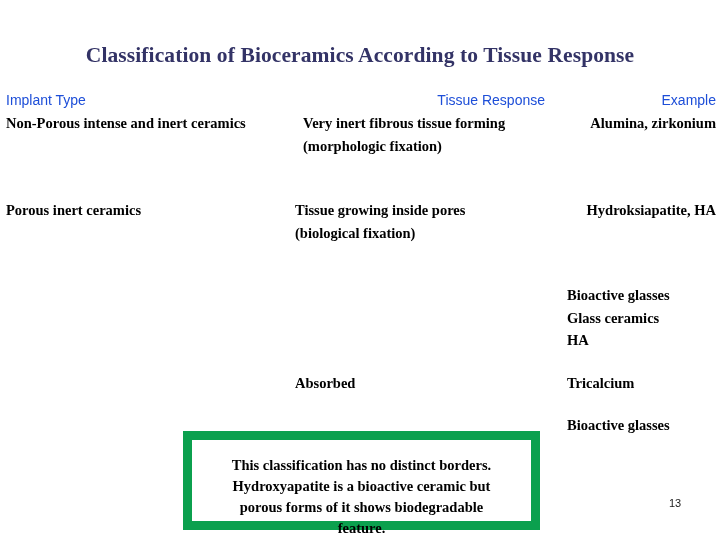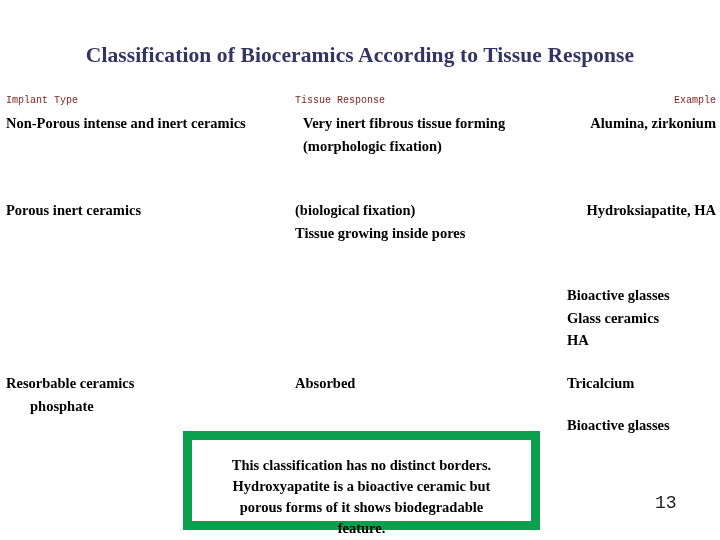--- a/index.html
+++ b/index.html
@@ -48,29 +48,29 @@
     width: 720px;
     height: 340px;
   }
 
   .col-a { position: absolute; left: 6px;   width: 286px; }
   .col-b { position: absolute; left: 295px; width: 250px; }
   .col-c { position: absolute; left: 548px; width: 168px; }
 
   
   .hdr {
-    font-family: Liberation Mono, monospace;
+    font-family: Liberation Sans, sans-serif;
     font-weight: normal;
-    font-size: 10px;
+    font-size: 14px;
     line-height: 17px;
-    color: #7f1d1d;
+    color: #1d4ed8;
     white-space: nowrap;
   }
   #hdr-implant   { top: 0px; text-align: left; }
-  #hdr-response  { top: 0px; text-align: left; padding-right: 12px; }
+  #hdr-response  { top: 0px; text-align: right; padding-right: 12px; }
   #hdr-example   { top: 0px; text-align: right; padding-right: 14px; }
 
   
   .cell {
     font-family: "Liberation Serif", "DejaVu Serif", serif;
     font-weight: bold;
     font-size: 14.5px;
     line-height: 22.5px;
     color: #000000;
   }
@@ -117,23 +117,23 @@
     margin-top: 32px;
   }
   #callout-text .ln { display: block; white-space: nowrap; }
 
   
   #page-number {
     position: absolute;
     left: 655px;
     top: 495px;
     width: 40px;
-    text-align: left;
-    font-family: Liberation Mono, monospace;
-    font-size: 18px;
+    text-align: center;
+    font-family: Liberation Sans, sans-serif;
+    font-size: 11px;
     line-height: 17px;
     color: #1a1a1a;
   }
 </style>
 </head>
 <body>
 
 <div id="slide">
 
   <div id="slide-title">Classification of Bioceramics According to Tissue Response</div>
@@ -152,37 +152,33 @@
       <span class="ln">(morphologic fixation)</span>
     </div>
     <div class="cell col-c row1" id="c1-example">
       <span class="ln">Alumina, zirkonium</span>
     </div>
 
     <div class="cell col-a row2">
       <span class="ln">Porous inert ceramics</span>
     </div>
     <div class="cell col-b row2">
+      <span class="ln">Tissue growing inside pores</span>
       <span class="ln">(biological fixation)</span>
-      <span class="ln">Tissue growing inside pores</span>
     </div>
     <div class="cell col-c row2" id="c2-example">
       <span class="ln">Hydroksiapatite, HA</span>
     </div>
 
     <div class="cell col-c row3" id="c3-example">
       <span class="ln">Bioactive glasses</span>
       <span class="ln">Glass ceramics</span>
       <span class="ln">HA</span>
     </div>
 
-    <div class="cell col-a row4">
-      <span class="ln">Resorbable ceramics</span>
-      <span class="ln indent">phosphate</span>
-    </div>
     <div class="cell col-b row4">
       <span class="ln">Absorbed</span>
     </div>
     <div class="cell col-c row4" id="c4-example">
       <span class="ln">Tricalcium</span>
     </div>
 
     <div class="cell col-c row5" id="c5-example">
       <span class="ln">Bioactive glasses</span>
     </div>

